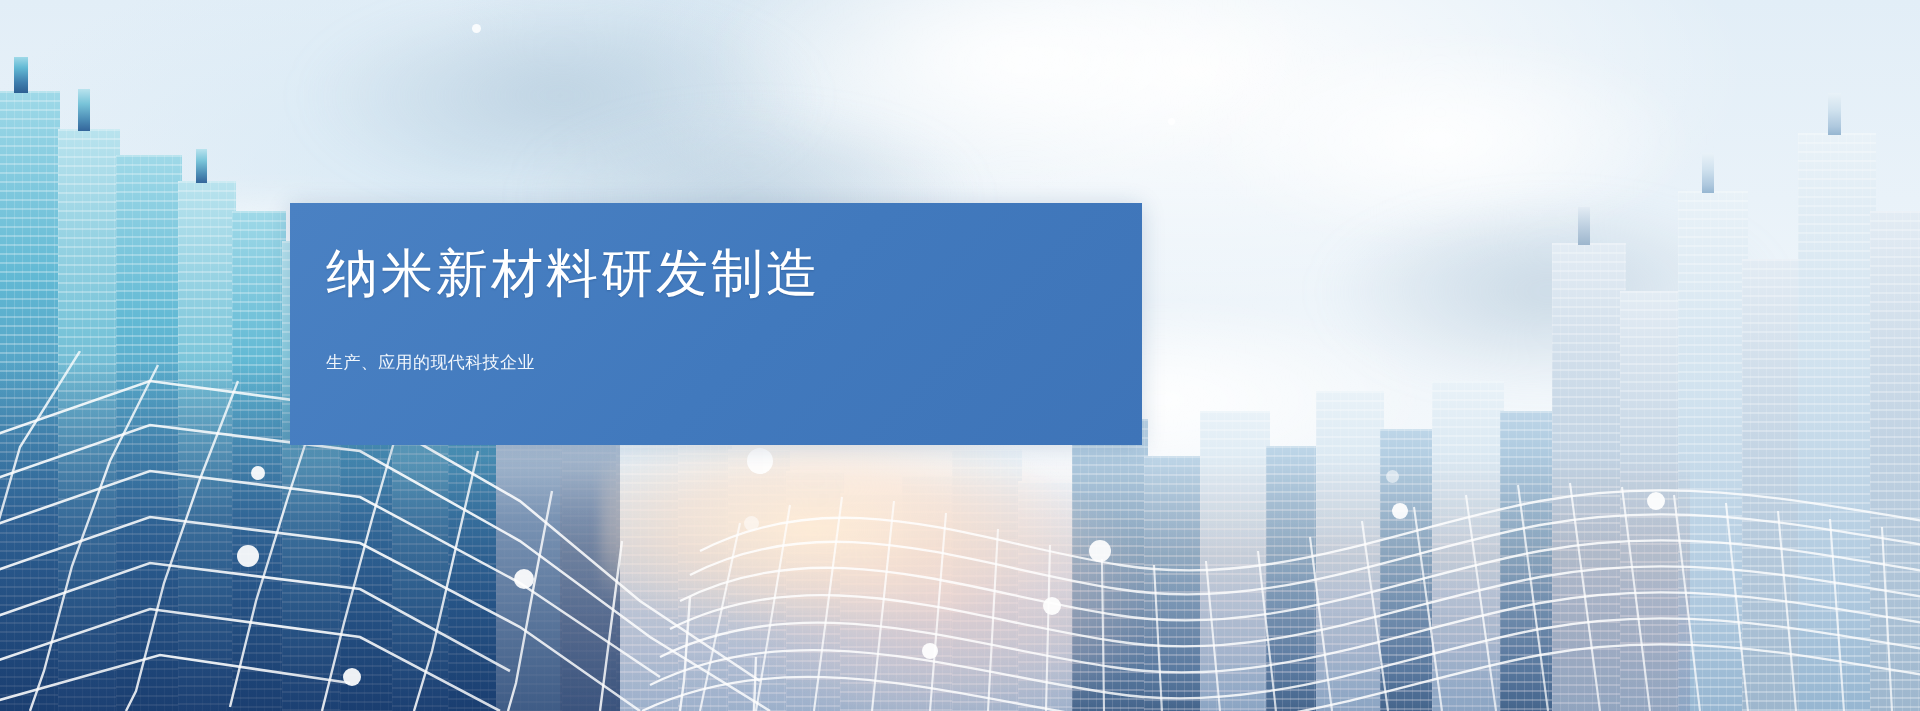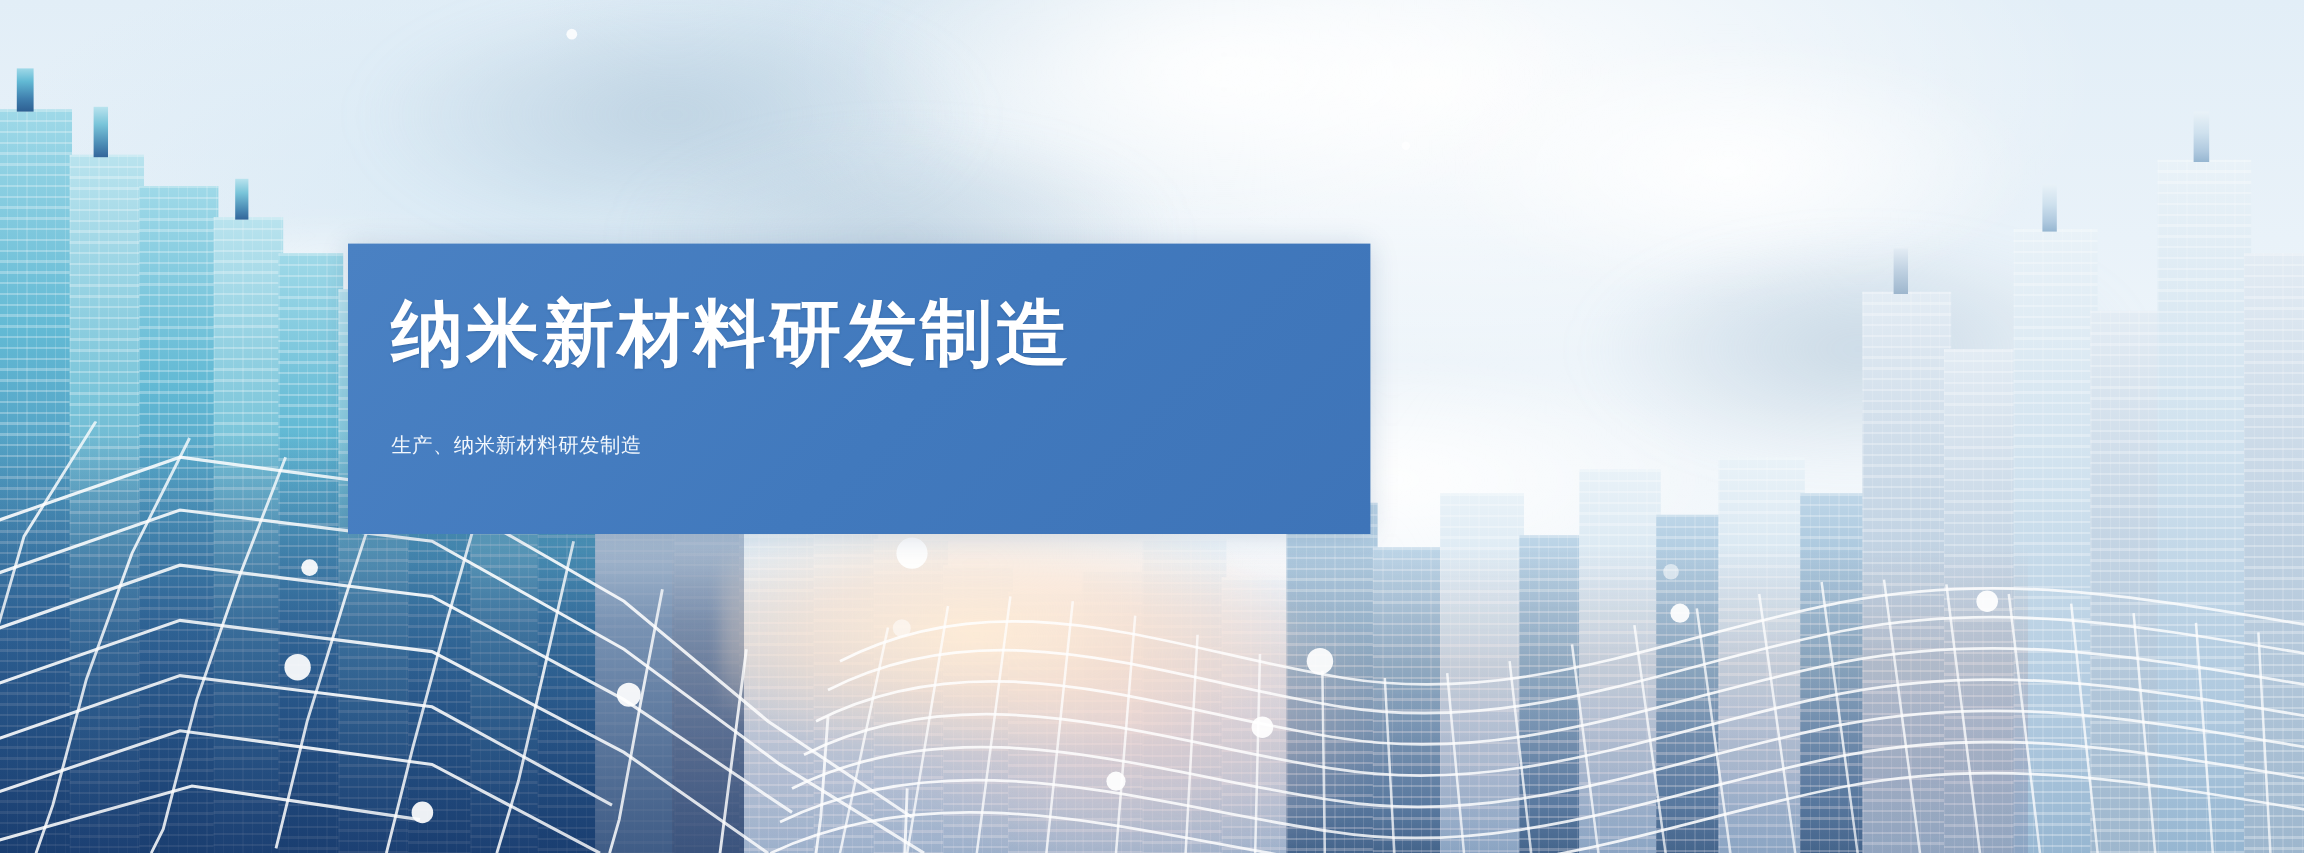--- a/index.html
+++ b/index.html
@@ -76,21 +76,21 @@
   .mesh svg { display:block; width:100%; height:100%; }
 
   
   .panel {
     position:absolute; left:290px; top:203px; width:852px; height:242px;
     background:#4179bd; background:linear-gradient(135deg,#4a81c3 0%,#4179bd 55%,#3e74b8 100%);
     box-shadow:0 2px 22px rgba(24,60,110,.18);
   }
   .panel-inner { position:absolute; left:36px; right:32px; top:42px; }
   .hero-title {
-    color:#ffffff; font-size:60px; font-weight:bold; letter-spacing:3px;
+    color:#ffffff; font-size:52px; font-weight:normal; letter-spacing:3px;
     line-height:1.1; white-space:nowrap;
     text-shadow:0 1px 2px rgba(20,50,96,.25);
   }
   .hero-sub {
     margin-top:44px; color:#f2f7fc; font-size:17px; line-height:2.0;
     letter-spacing:.4px; max-width:790px;
   }
   .hero-sub div { white-space:nowrap; }
 </style>
 </head>
@@ -245,18 +245,18 @@
 
   <div style="position:absolute;left:472px;top:24px;width:9px;height:9px;border-radius:50%;background:rgba(255,255,255,.85);"></div>
   <div style="position:absolute;left:1168px;top:118px;width:7px;height:7px;border-radius:50%;background:rgba(255,255,255,.8);"></div>
   <div style="position:absolute;left:1386px;top:470px;width:13px;height:13px;border-radius:50%;background:rgba(255,255,255,.55);"></div>
   <div style="position:absolute;left:744px;top:516px;width:15px;height:15px;border-radius:50%;background:rgba(255,255,255,.5);"></div>
 
   <div class="panel">
     <div class="panel-inner">
       <div class="hero-title">纳米新材料研发制造</div>
       <div class="hero-sub">
-        <div>生产、纳米新材料研发制造</div>
+        <div>生产、应用的现代科技企业</div>
       </div>
     </div>
   </div>
 
 </div>
 
 </body></html>

